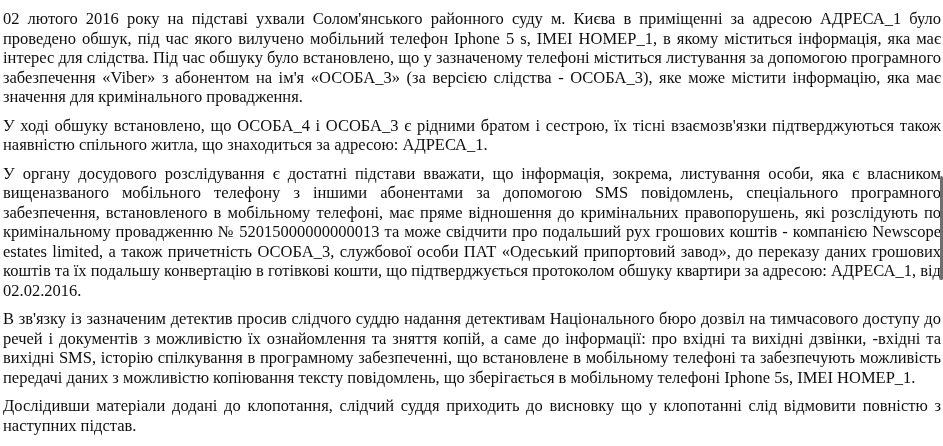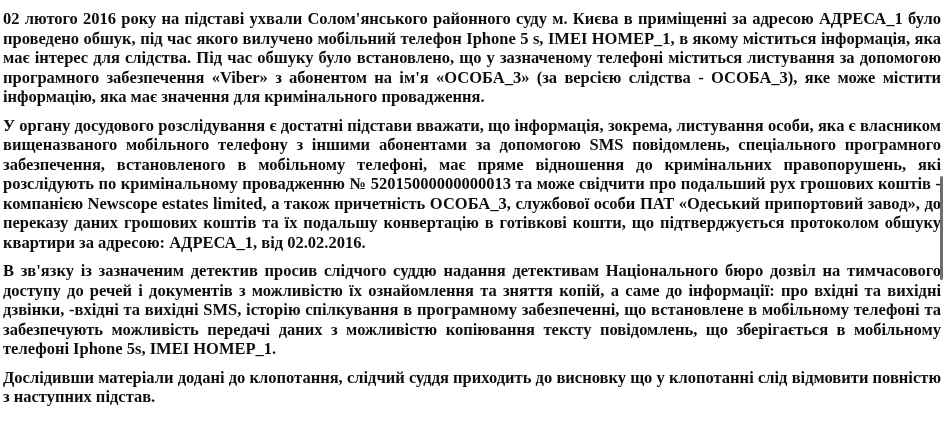--- a/index.html
+++ b/index.html
@@ -20,39 +20,39 @@
     box-sizing: border-box;
     width: 943px;
     height: 446px;
     padding: 9px 2px 0 3px;
     font-family: "Liberation Serif", "DejaVu Serif", serif;
     font-size: 16.5px;
     line-height: 19.5px;
     color: var(--fg, #0e0e0e);
     text-align: justify;
     overflow: hidden;
-    font-weight: bold;
   }
   .doc p {
     margin: 0 0 9px 0;
   }
   .scrollbar-thumb {
     position: absolute;
     right: 0px;
     top: 176px;
     width: 3px;
     height: 104px;
     border-radius: 2px;
     background: var(--thumb, #6e6e6e);
   }
 </style>
 </head>
 <body>
 
 <div class="page">
   <div class="doc">
     <p>02 лютого 2016 року на підставі ухвали Солом'янського районного суду м. Києва в приміщенні за адресою АДРЕСА_1 було проведено обшук, під час якого вилучено мобільний телефон Iphone 5 s, IMEI НОМЕР_1, в якому міститься інформація, яка має інтерес для слідства. Під час обшуку було встановлено, що у зазначеному телефоні міститься листування за допомогою програмного забезпечення «Viber» з абонентом на ім'я «ОСОБА_3» (за версією слідства - ОСОБА_3), яке може містити інформацію, яка має значення для кримінального провадження.</p>
+    <p>У ході обшуку встановлено, що ОСОБА_4 і ОСОБА_3 є рідними братом і сестрою, їх тісні взаємозв'язки підтверджуються також наявністю спільного житла, що знаходиться за адресою: АДРЕСА_1.</p>
     <p>У органу досудового розслідування є достатні підстави вважати, що інформація, зокрема, листування особи, яка є власником вищеназваного мобільного телефону з іншими абонентами за допомогою SMS повідомлень, спеціального програмного забезпечення, встановленого в мобільному телефоні, має пряме відношення до кримінальних правопорушень, які розслідують по кримінальному провадженню № 52015000000000013 та може свідчити про подальший рух грошових коштів - компанією Newscope estates limited, а також причетність ОСОБА_3, службової особи ПАТ «Одеський припортовий завод», до переказу даних грошових коштів та їх подальшу конвертацію в готівкові кошти, що підтверджується протоколом обшуку квартири за адресою: АДРЕСА_1, від 02.02.2016.</p>
     <p>В зв'язку із зазначеним детектив просив слідчого суддю надання детективам Національного бюро дозвіл на тимчасового доступу до речей і документів з можливістю їх ознайомлення та зняття копій, а саме до інформації: про вхідні та вихідні дзвінки, -вхідні та вихідні SMS, історію спілкування в програмному забезпеченні, що встановлене в мобільному телефоні та забезпечують можливість передачі даних з можливістю копіювання тексту повідомлень, що зберігається в мобільному телефоні Iphone 5s, IMEI НОМЕР_1.</p>
     <p>Дослідивши матеріали додані до клопотання, слідчий суддя приходить до висновку що у клопотанні слід відмовити повністю з наступних підстав.</p>
   </div>
   <div class="scrollbar-thumb"></div>
 </div>
 
 </body></html>

